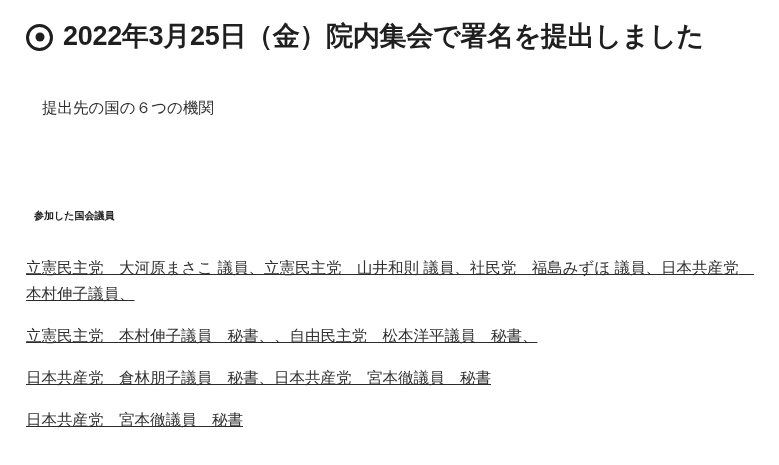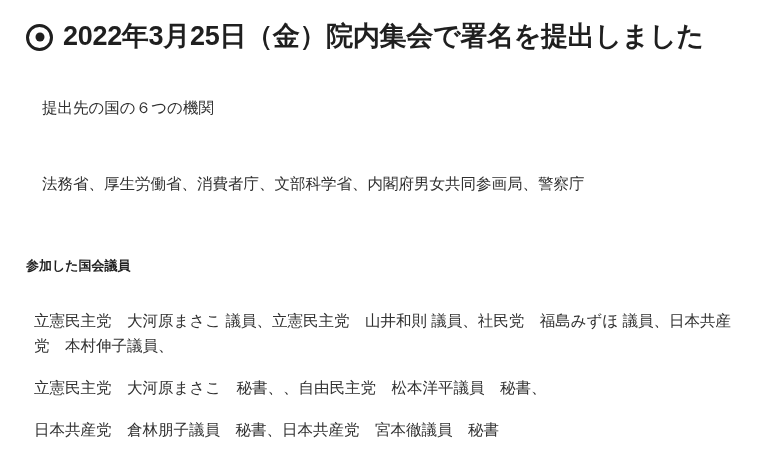--- a/index.html
+++ b/index.html
@@ -59,28 +59,29 @@
     font-size: 15.5px;
     line-height: 1.55;
     color: #303030;
     margin: 16px;
   }
   .gap-1 { height: 26px; }
   .gap-2 { height: 20px; }
   .gap-3 { height: 44px; }
   .gap-4 { height: 24px; }
   .subhead {
-    font-size: 13px;
+    font-size: 10px;
     font-weight: bold;
     color: #1f1f1f;
     line-height: 1.5;
-    margin: 0;
+    margin: 8px;
   }
   .members {
-    margin: 8px;
+    margin: 0;
+    text-decoration: underline;
   }
   .member-line {
     font-size: 15.5px;
     line-height: 1.62;
     color: #303030;
     margin: 0 0 17px 0;
     white-space: pre-wrap;
   }
   .member-line:last-child {
     margin-bottom: 0;
@@ -95,27 +96,27 @@
     <span class="bullet-icon"></span>
     <span>2022年3月25日（金）院内集会で署名を提出しました</span>
   </h1>
 
   <div class="gap-1"></div>
 
   <p class="para">提出先の国の６つの機関</p>
 
   <div class="gap-2"></div>
 
-  <p class="para">法務省、厚生労働省、消費者庁、文部科学省、内閣府男女共同参画局、警察庁</p>
 
   <div class="gap-3"></div>
 
   <p class="subhead">参加した国会議員</p>
 
   <div class="gap-4"></div>
 
   <div class="members">
     <p class="member-line">立憲民主党　大河原まさこ 議員、立憲民主党　山井和則 議員、社民党　福島みずほ 議員、日本共産党　本村伸子議員、</p>
-    <p class="member-line">立憲民主党　大河原まさこ　秘書、、自由民主党　松本洋平議員　秘書、</p>
+    <p class="member-line">立憲民主党　本村伸子議員　秘書、、自由民主党　松本洋平議員　秘書、</p>
     <p class="member-line">日本共産党　倉林朋子議員　秘書、日本共産党　宮本徹議員　秘書</p>
+    <p class="member-line">日本共産党　宮本徹議員　秘書</p>
   </div>
 
 </div>
 
 </body></html>

